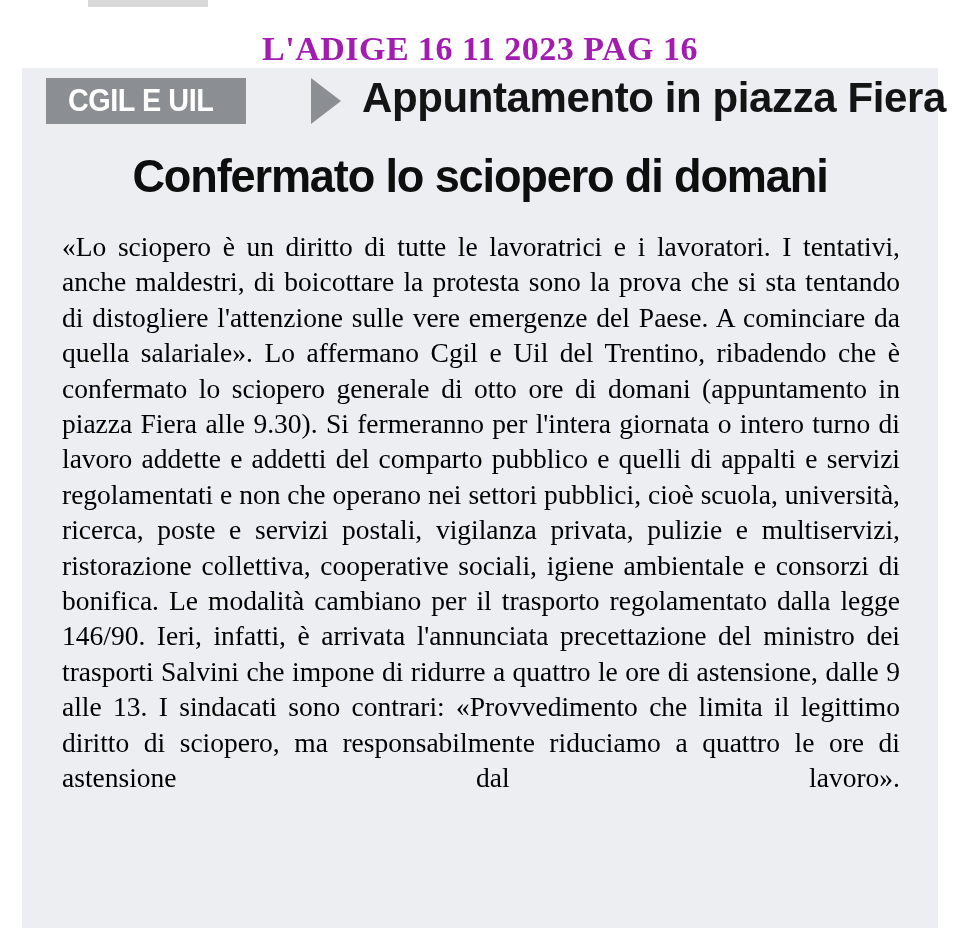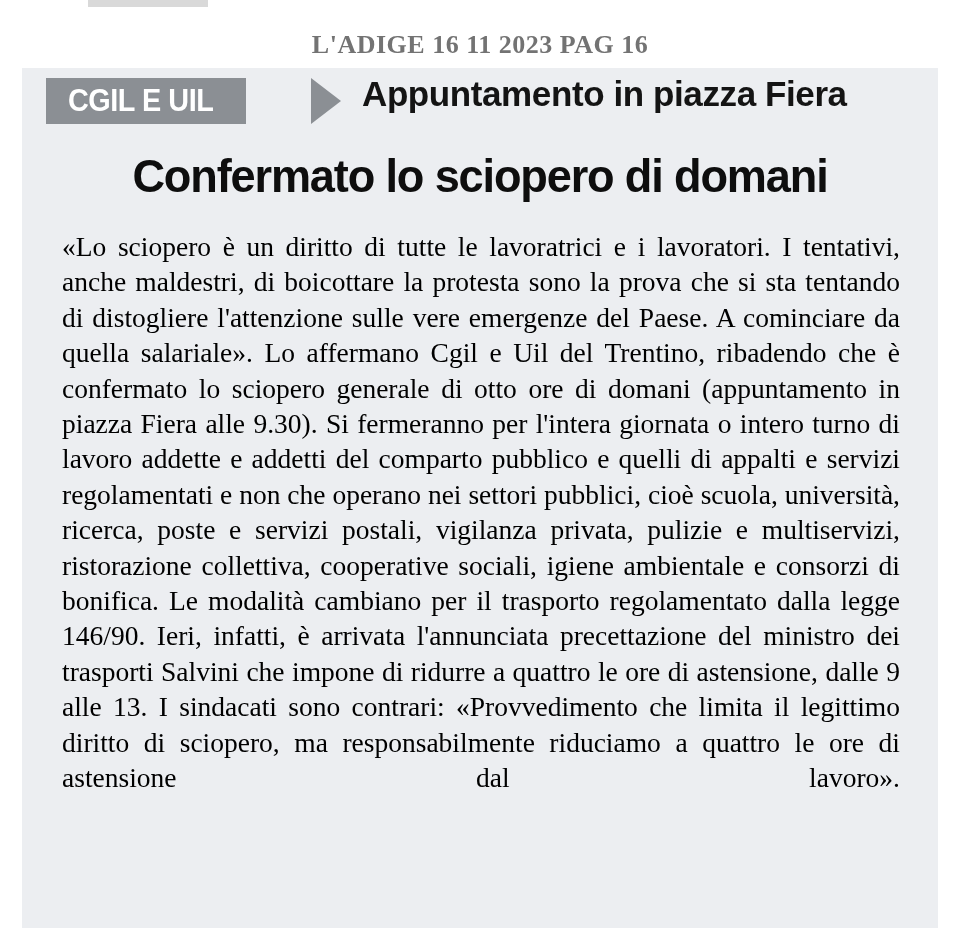--- a/index.html
+++ b/index.html
@@ -35,23 +35,23 @@
   }
 
   .source-line {
     position: absolute;
     top: 30px;
     left: 0;
     width: 960px;
     text-align: center;
     font-family: "Liberation Serif", serif;
     font-weight: bold;
-    font-size: 26px;
+    font-size: 34px;
     letter-spacing: 0.5px;
-    color: #737373;
+    color: #a21caf;
   }
 
   .article {
     position: absolute;
     top: 68px;
     left: 22px;
     width: 916px;
     height: 860px;
     background: #eceef1;
   }
@@ -92,21 +92,21 @@
     border-bottom: 23px solid transparent;
     border-left: 30px solid #8b8f94;
   }
 
   .kicker-title {
     position: absolute;
     left: 340px;
     top: 0px;
     font-family: "Liberation Sans", sans-serif;
     font-weight: bold;
-    font-size: 35px;
+    font-size: 42px;
     color: #141414;
     white-space: nowrap;
     letter-spacing: -0.4px;
   }
 
   .headline {
     margin: 20px 0 0 0;
     text-align: center;
     font-family: "Liberation Sans", sans-serif;
     font-weight: bold;

